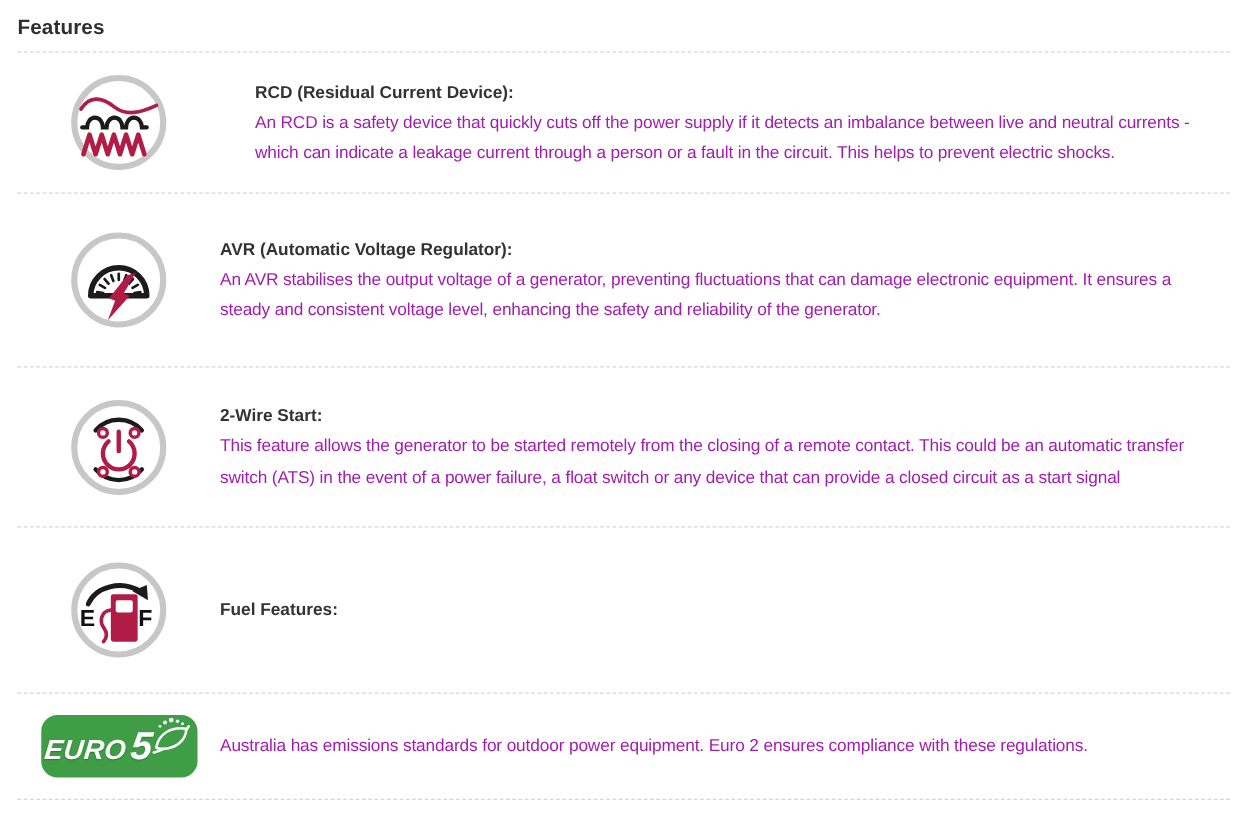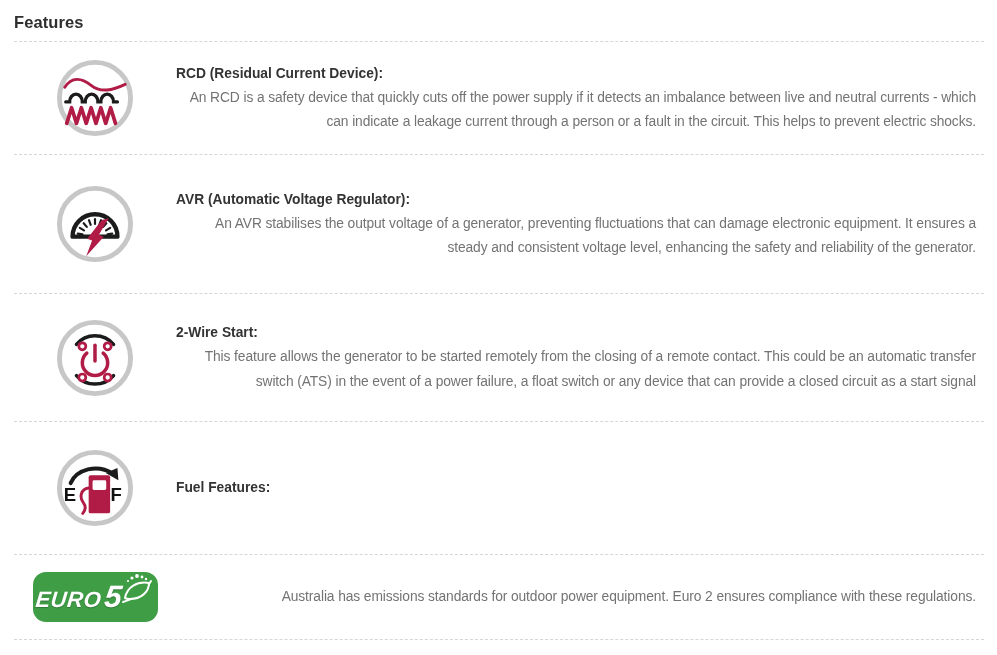--- a/index.html
+++ b/index.html
@@ -12,37 +12,37 @@
   .wrap { padding: 0 13px 0 14px; }
   .heading {
     font-size: 16.5px; font-weight: 700; color: #2f2f2f;
     padding: 13px 0 9px 0; border-bottom: 1px dashed #d6d6d6;
     letter-spacing: 0.1px;
   }
   .row {
     display: flex; align-items: center;
     border-bottom: 1px dashed #d6d6d6;
   }
-  .row-1 { height: 113px; }
+  .row-1 { height: 113px; gap: 28px; }
   .row-2 { height: 139px; }
   .row-3 { height: 128px; }
   .row-4 { height: 133px; }
   .row-5 { height: 85px; }
   .icon-col {
     width: 162px; flex-shrink: 0;
     display: flex; align-items: center; justify-content: center;
   }
   .text-col { flex: 1; max-width: 812px; padding-right: 8px; }
   .feat-title {
     font-size: 13.8px; font-weight: 700; color: #333333;
     line-height: 24px; margin: 0;
   }
   .feat-desc {
-    font-size: 13.8px; color: #737373;
-    line-height: 24.5px; margin: 0; letter-spacing: -0.1px; text-align: right;
+    font-size: 13.8px; color: #a21caf;
+    line-height: 24.5px; margin: 0; letter-spacing: -0.1px;
   }
   .euro-badge {
     width: 125px; height: 50px; background: #3f9d46;
     border-radius: 13px; display: flex; align-items: center;
     justify-content: center; position: relative;
   }
   .euro-text {
     color: #ffffff; font-style: italic; font-weight: 700;
     transform: skewX(-6deg); display: flex; align-items: baseline;
     text-shadow: 0 1px 1px rgba(0,0,0,0.25);

